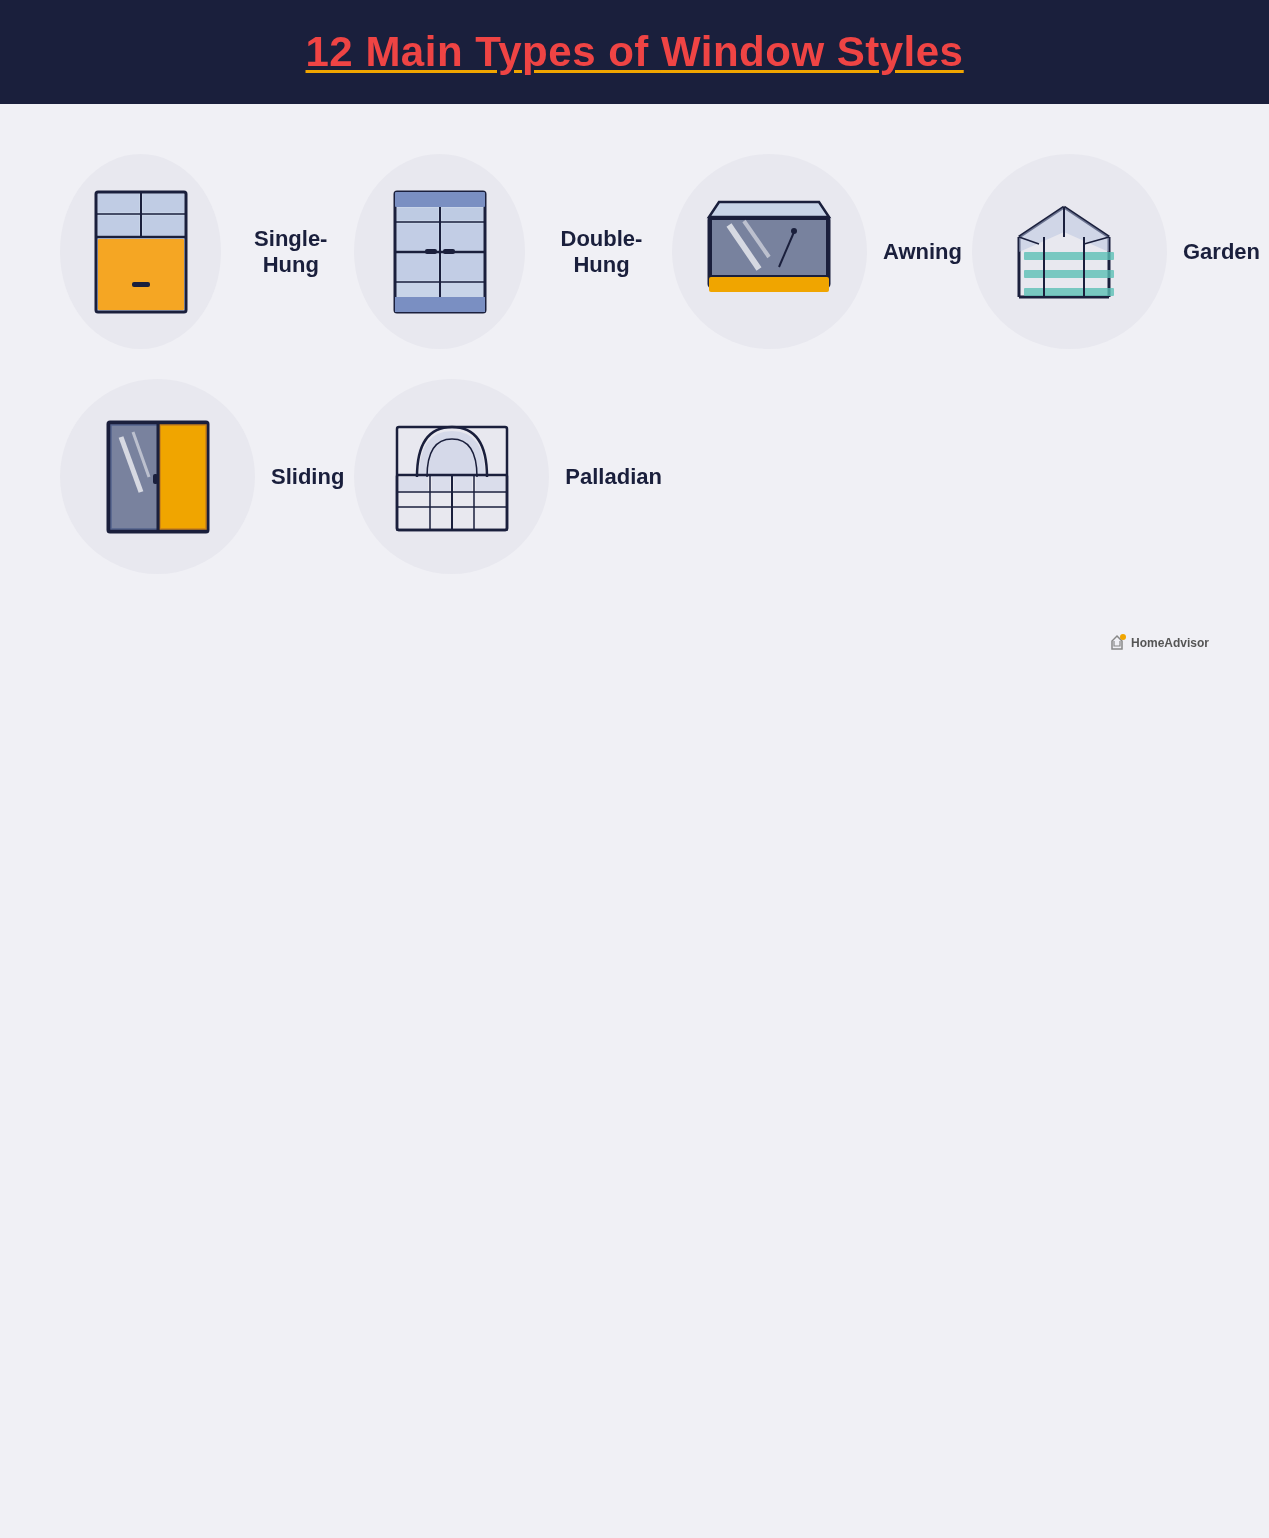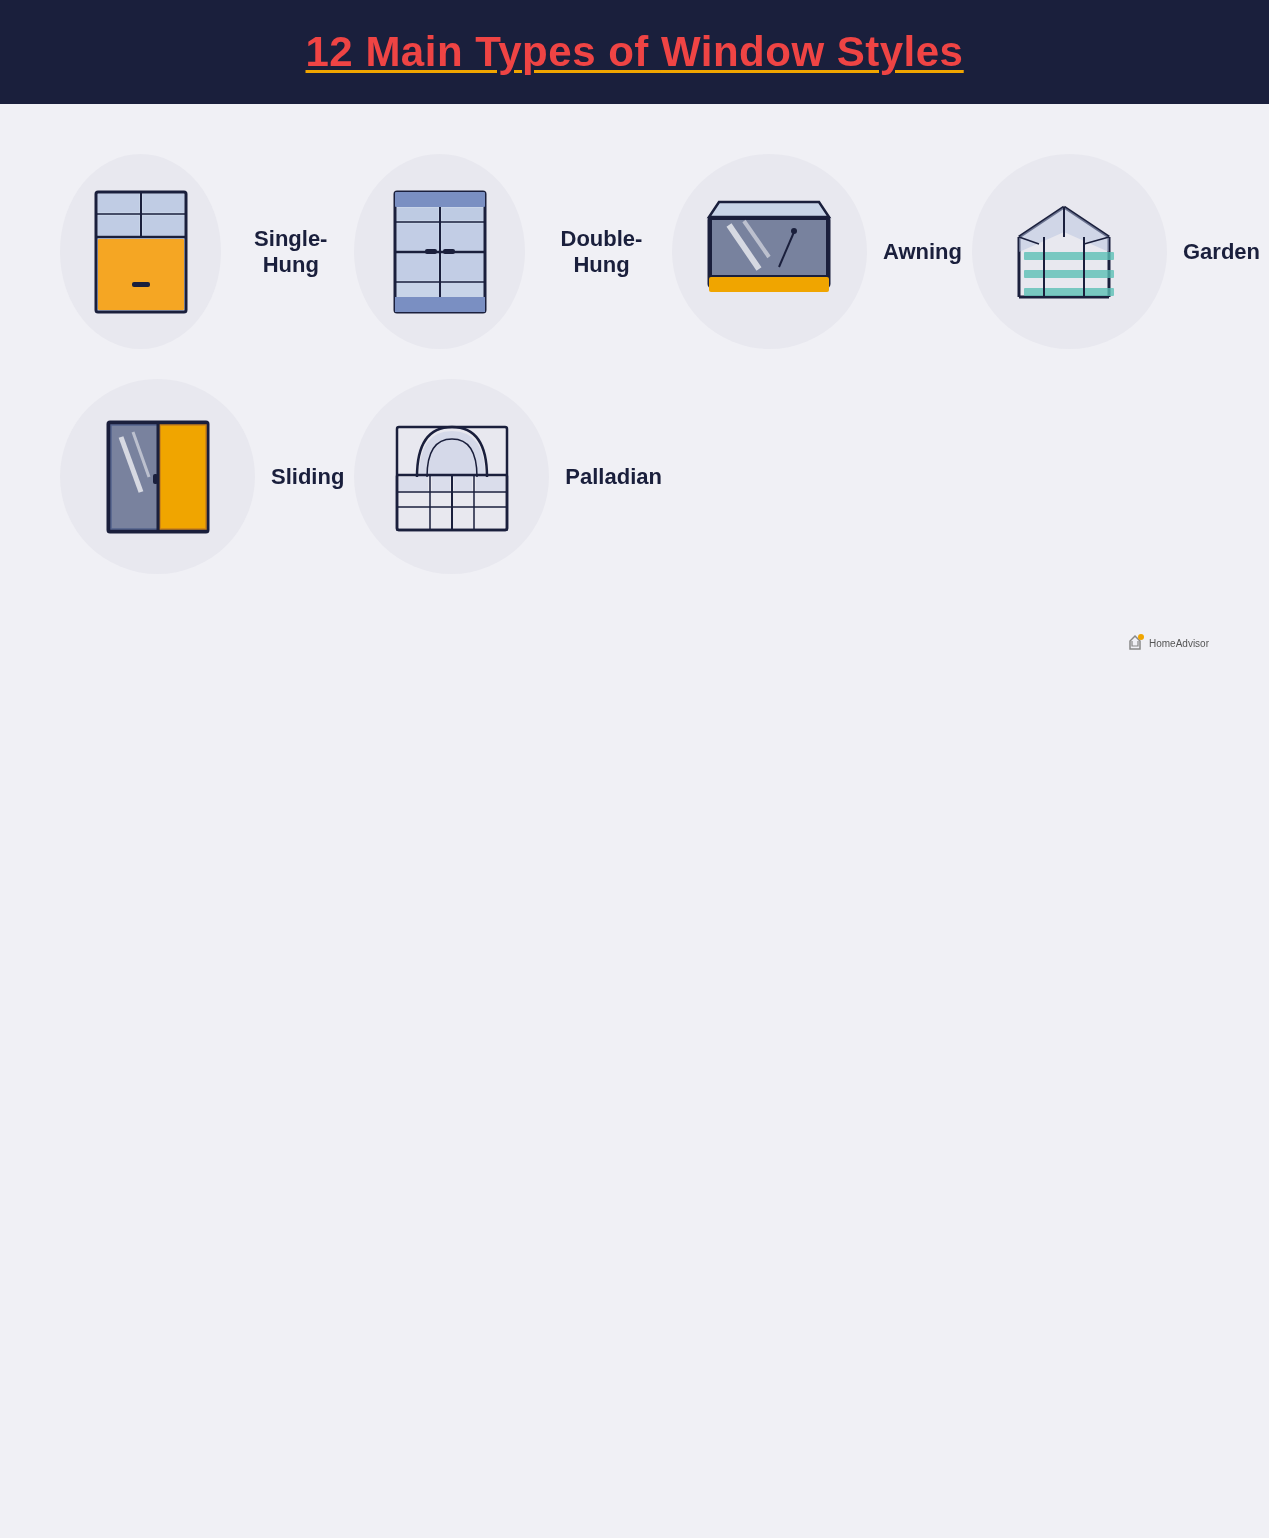--- a/index.html
+++ b/index.html
@@ -246,15 +246,15 @@
 
 </div>
 
 <div class="footer">
   <div class="footer-logo">
     <svg width="18" height="18" viewBox="0 0 18 18">
       <path d="M9,2 L14,7 L14,15 L4,15 L4,7 Z" fill="none" stroke="#888" stroke-width="1.5"></path>
       <path d="M6,7 L6,12 L12,12 L12,7" fill="none" stroke="#888" stroke-width="1.2"></path>
       <circle cx="15" cy="3" r="3" fill="#f0a500"></circle>
     </svg>
-    <span style="color:#555;font-size:10px;font-weight:400;">HomeAdvisor</span>
+    <span style="color:#555;font-size:12px;font-weight:700;">HomeAdvisor</span>
   </div>
 </div>
 
 </body></html>

